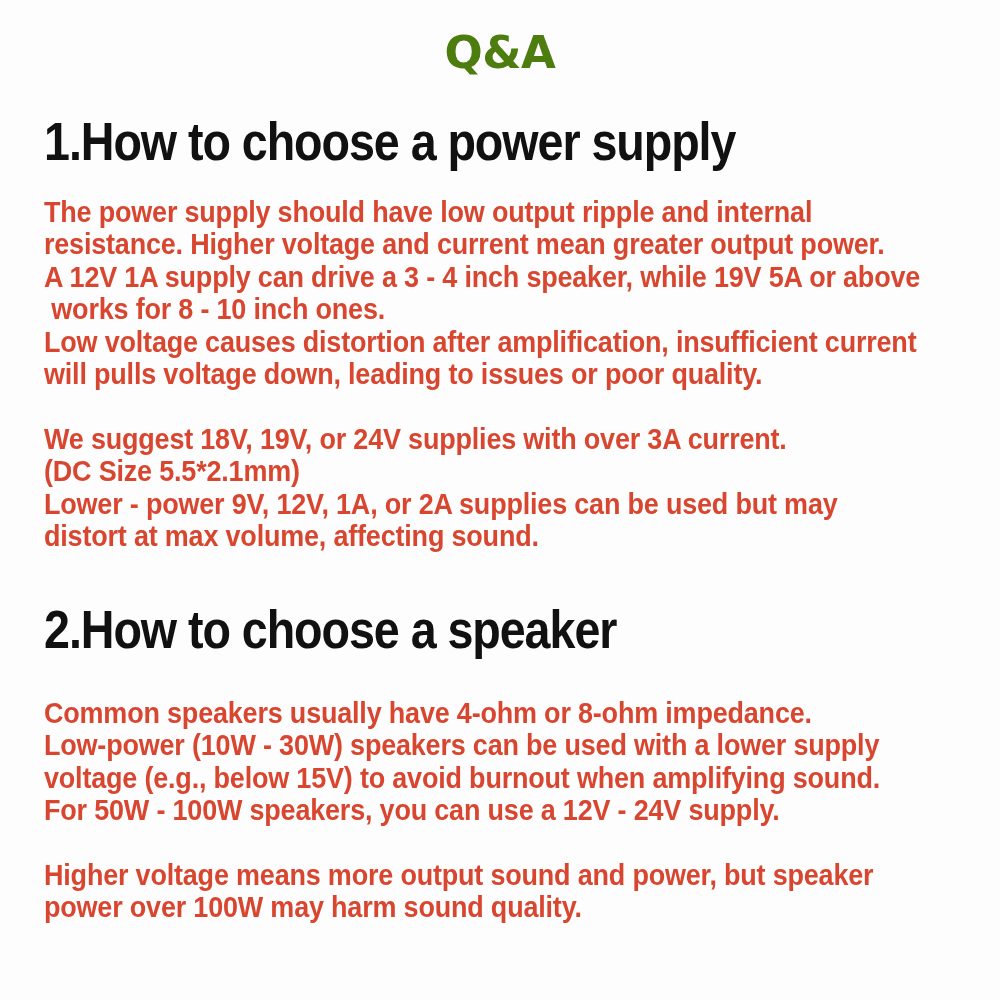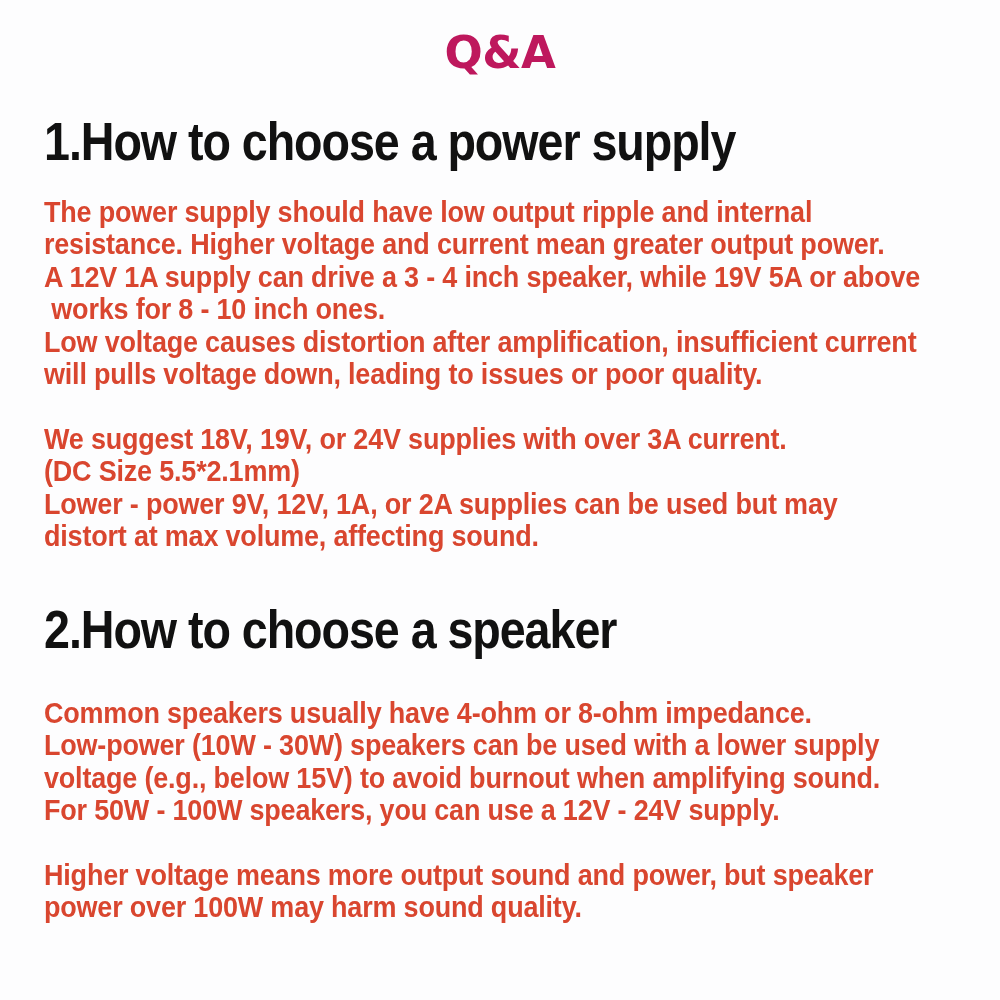--- a/index.html
+++ b/index.html
@@ -24,21 +24,21 @@
     position: absolute;
     top: 28px;
     left: 0;
     width: 1000px;
     text-align: center;
     font-family: "DejaVu Sans", sans-serif;
     font-weight: bold;
     font-size: 45px;
     line-height: 50px;
     letter-spacing: -0.5px;
-    color: #be185d;
+    color: #4d7c0f;
   }
   .section {
     position: absolute;
     left: 44px;
     width: 930px;
   }
   .section-heading {
     font-family: "Liberation Sans Narrow", "Liberation Sans", sans-serif;
     font-weight: bold;
     font-size: 53px;

